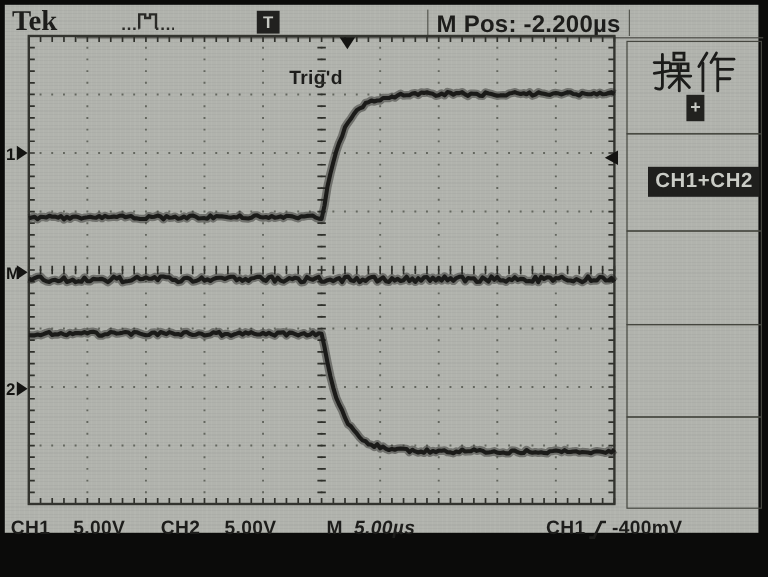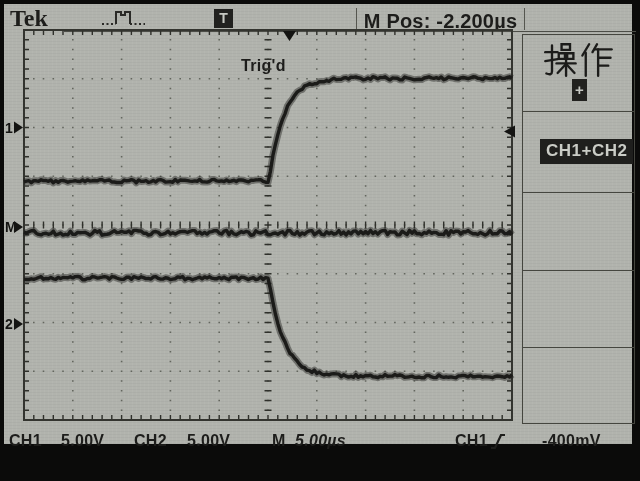--- a/index.html
+++ b/index.html
@@ -93,21 +93,21 @@
     <span class="txt b" style="left:5px;">CH1</span>
     <span class="txt b" style="left:57px;">5.00V</span>
     <span class="txt b" style="left:130px;">CH2</span>
     <span class="txt b" style="left:183px;">5.00V</span>
     <span class="txt b" style="left:268px;">M</span>
     <span class="txt b" style="left:291px;font-style:italic;">5.00µs</span>
     <span class="txt b" style="left:451px;">CH1</span>
     <svg class="overlay" style="left:485px;top:428px;" width="18" height="19" viewBox="0 0 18 19">
       <path d="M2 16 H6 L12 3 H16" stroke="#1d1d1b" stroke-width="2.2" fill="none"></path>
     </svg>
-    <span class="txt b" style="left:506px;margin-left:32px;">-400mV</span>
+    <span class="txt b" style="left:506px;">-400mV</span>
   </div>
 
   <svg id="scope-svg" class="overlay" width="640" height="481" viewBox="0 0 640 481">
       <path d="M72.0 29.2h1.6v1.6h-1.6zM72.0 39.0h1.6v1.6h-1.6zM72.0 48.7h1.6v1.6h-1.6zM72.0 58.5h1.6v1.6h-1.6zM72.0 68.2h1.6v1.6h-1.6zM72.0 78.0h1.6v1.6h-1.6zM72.0 87.7h1.6v1.6h-1.6zM72.0 97.5h1.6v1.6h-1.6zM72.0 107.2h1.6v1.6h-1.6zM72.0 117.0h1.6v1.6h-1.6zM72.0 126.7h1.6v1.6h-1.6zM72.0 136.4h1.6v1.6h-1.6zM72.0 146.2h1.6v1.6h-1.6zM72.0 155.9h1.6v1.6h-1.6zM72.0 165.7h1.6v1.6h-1.6zM72.0 175.4h1.6v1.6h-1.6zM72.0 185.2h1.6v1.6h-1.6zM72.0 194.9h1.6v1.6h-1.6zM72.0 204.7h1.6v1.6h-1.6zM72.0 214.4h1.6v1.6h-1.6zM72.0 224.2h1.6v1.6h-1.6zM72.0 233.9h1.6v1.6h-1.6zM72.0 243.7h1.6v1.6h-1.6zM72.0 253.4h1.6v1.6h-1.6zM72.0 263.2h1.6v1.6h-1.6zM72.0 272.9h1.6v1.6h-1.6zM72.0 282.7h1.6v1.6h-1.6zM72.0 292.4h1.6v1.6h-1.6zM72.0 302.2h1.6v1.6h-1.6zM72.0 311.9h1.6v1.6h-1.6zM72.0 321.7h1.6v1.6h-1.6zM72.0 331.4h1.6v1.6h-1.6zM72.0 341.2h1.6v1.6h-1.6zM72.0 350.9h1.6v1.6h-1.6zM72.0 360.7h1.6v1.6h-1.6zM72.0 370.4h1.6v1.6h-1.6zM72.0 380.2h1.6v1.6h-1.6zM72.0 389.9h1.6v1.6h-1.6zM72.0 399.7h1.6v1.6h-1.6zM72.0 409.4h1.6v1.6h-1.6zM72.0 419.2h1.6v1.6h-1.6zM120.8 29.2h1.6v1.6h-1.6zM120.8 39.0h1.6v1.6h-1.6zM120.8 48.7h1.6v1.6h-1.6zM120.8 58.5h1.6v1.6h-1.6zM120.8 68.2h1.6v1.6h-1.6zM120.8 78.0h1.6v1.6h-1.6zM120.8 87.7h1.6v1.6h-1.6zM120.8 97.5h1.6v1.6h-1.6zM120.8 107.2h1.6v1.6h-1.6zM120.8 117.0h1.6v1.6h-1.6zM120.8 126.7h1.6v1.6h-1.6zM120.8 136.4h1.6v1.6h-1.6zM120.8 146.2h1.6v1.6h-1.6zM120.8 155.9h1.6v1.6h-1.6zM120.8 165.7h1.6v1.6h-1.6zM120.8 175.4h1.6v1.6h-1.6zM120.8 185.2h1.6v1.6h-1.6zM120.8 194.9h1.6v1.6h-1.6zM120.8 204.7h1.6v1.6h-1.6zM120.8 214.4h1.6v1.6h-1.6zM120.8 224.2h1.6v1.6h-1.6zM120.8 233.9h1.6v1.6h-1.6zM120.8 243.7h1.6v1.6h-1.6zM120.8 253.4h1.6v1.6h-1.6zM120.8 263.2h1.6v1.6h-1.6zM120.8 272.9h1.6v1.6h-1.6zM120.8 282.7h1.6v1.6h-1.6zM120.8 292.4h1.6v1.6h-1.6zM120.8 302.2h1.6v1.6h-1.6zM120.8 311.9h1.6v1.6h-1.6zM120.8 321.7h1.6v1.6h-1.6zM120.8 331.4h1.6v1.6h-1.6zM120.8 341.2h1.6v1.6h-1.6zM120.8 350.9h1.6v1.6h-1.6zM120.8 360.7h1.6v1.6h-1.6zM120.8 370.4h1.6v1.6h-1.6zM120.8 380.2h1.6v1.6h-1.6zM120.8 389.9h1.6v1.6h-1.6zM120.8 399.7h1.6v1.6h-1.6zM120.8 409.4h1.6v1.6h-1.6zM120.8 419.2h1.6v1.6h-1.6zM169.6 29.2h1.6v1.6h-1.6zM169.6 39.0h1.6v1.6h-1.6zM169.6 48.7h1.6v1.6h-1.6zM169.6 58.5h1.6v1.6h-1.6zM169.6 68.2h1.6v1.6h-1.6zM169.6 78.0h1.6v1.6h-1.6zM169.6 87.7h1.6v1.6h-1.6zM169.6 97.5h1.6v1.6h-1.6zM169.6 107.2h1.6v1.6h-1.6zM169.6 117.0h1.6v1.6h-1.6zM169.6 126.7h1.6v1.6h-1.6zM169.6 136.4h1.6v1.6h-1.6zM169.6 146.2h1.6v1.6h-1.6zM169.6 155.9h1.6v1.6h-1.6zM169.6 165.7h1.6v1.6h-1.6zM169.6 175.4h1.6v1.6h-1.6zM169.6 185.2h1.6v1.6h-1.6zM169.6 194.9h1.6v1.6h-1.6zM169.6 204.7h1.6v1.6h-1.6zM169.6 214.4h1.6v1.6h-1.6zM169.6 224.2h1.6v1.6h-1.6zM169.6 233.9h1.6v1.6h-1.6zM169.6 243.7h1.6v1.6h-1.6zM169.6 253.4h1.6v1.6h-1.6zM169.6 263.2h1.6v1.6h-1.6zM169.6 272.9h1.6v1.6h-1.6zM169.6 282.7h1.6v1.6h-1.6zM169.6 292.4h1.6v1.6h-1.6zM169.6 302.2h1.6v1.6h-1.6zM169.6 311.9h1.6v1.6h-1.6zM169.6 321.7h1.6v1.6h-1.6zM169.6 331.4h1.6v1.6h-1.6zM169.6 341.2h1.6v1.6h-1.6zM169.6 350.9h1.6v1.6h-1.6zM169.6 360.7h1.6v1.6h-1.6zM169.6 370.4h1.6v1.6h-1.6zM169.6 380.2h1.6v1.6h-1.6zM169.6 389.9h1.6v1.6h-1.6zM169.6 399.7h1.6v1.6h-1.6zM169.6 409.4h1.6v1.6h-1.6zM169.6 419.2h1.6v1.6h-1.6zM218.4 29.2h1.6v1.6h-1.6zM218.4 39.0h1.6v1.6h-1.6zM218.4 48.7h1.6v1.6h-1.6zM218.4 58.5h1.6v1.6h-1.6zM218.4 68.2h1.6v1.6h-1.6zM218.4 78.0h1.6v1.6h-1.6zM218.4 87.7h1.6v1.6h-1.6zM218.4 97.5h1.6v1.6h-1.6zM218.4 107.2h1.6v1.6h-1.6zM218.4 117.0h1.6v1.6h-1.6zM218.4 126.7h1.6v1.6h-1.6zM218.4 136.4h1.6v1.6h-1.6zM218.4 146.2h1.6v1.6h-1.6zM218.4 155.9h1.6v1.6h-1.6zM218.4 165.7h1.6v1.6h-1.6zM218.4 175.4h1.6v1.6h-1.6zM218.4 185.2h1.6v1.6h-1.6zM218.4 194.9h1.6v1.6h-1.6zM218.4 204.7h1.6v1.6h-1.6zM218.4 214.4h1.6v1.6h-1.6zM218.4 224.2h1.6v1.6h-1.6zM218.4 233.9h1.6v1.6h-1.6zM218.4 243.7h1.6v1.6h-1.6zM218.4 253.4h1.6v1.6h-1.6zM218.4 263.2h1.6v1.6h-1.6zM218.4 272.9h1.6v1.6h-1.6zM218.4 282.7h1.6v1.6h-1.6zM218.4 292.4h1.6v1.6h-1.6zM218.4 302.2h1.6v1.6h-1.6zM218.4 311.9h1.6v1.6h-1.6zM218.4 321.7h1.6v1.6h-1.6zM218.4 331.4h1.6v1.6h-1.6zM218.4 341.2h1.6v1.6h-1.6zM218.4 350.9h1.6v1.6h-1.6zM218.4 360.7h1.6v1.6h-1.6zM218.4 370.4h1.6v1.6h-1.6zM218.4 380.2h1.6v1.6h-1.6zM218.4 389.9h1.6v1.6h-1.6zM218.4 399.7h1.6v1.6h-1.6zM218.4 409.4h1.6v1.6h-1.6zM218.4 419.2h1.6v1.6h-1.6zM267.2 29.2h1.6v1.6h-1.6zM267.2 39.0h1.6v1.6h-1.6zM267.2 48.7h1.6v1.6h-1.6zM267.2 58.5h1.6v1.6h-1.6zM267.2 68.2h1.6v1.6h-1.6zM267.2 78.0h1.6v1.6h-1.6zM267.2 87.7h1.6v1.6h-1.6zM267.2 97.5h1.6v1.6h-1.6zM267.2 107.2h1.6v1.6h-1.6zM267.2 117.0h1.6v1.6h-1.6zM267.2 126.7h1.6v1.6h-1.6zM267.2 136.4h1.6v1.6h-1.6zM267.2 146.2h1.6v1.6h-1.6zM267.2 155.9h1.6v1.6h-1.6zM267.2 165.7h1.6v1.6h-1.6zM267.2 175.4h1.6v1.6h-1.6zM267.2 185.2h1.6v1.6h-1.6zM267.2 194.9h1.6v1.6h-1.6zM267.2 204.7h1.6v1.6h-1.6zM267.2 214.4h1.6v1.6h-1.6zM267.2 224.2h1.6v1.6h-1.6zM267.2 233.9h1.6v1.6h-1.6zM267.2 243.7h1.6v1.6h-1.6zM267.2 253.4h1.6v1.6h-1.6zM267.2 263.2h1.6v1.6h-1.6zM267.2 272.9h1.6v1.6h-1.6zM267.2 282.7h1.6v1.6h-1.6zM267.2 292.4h1.6v1.6h-1.6zM267.2 302.2h1.6v1.6h-1.6zM267.2 311.9h1.6v1.6h-1.6zM267.2 321.7h1.6v1.6h-1.6zM267.2 331.4h1.6v1.6h-1.6zM267.2 341.2h1.6v1.6h-1.6zM267.2 350.9h1.6v1.6h-1.6zM267.2 360.7h1.6v1.6h-1.6zM267.2 370.4h1.6v1.6h-1.6zM267.2 380.2h1.6v1.6h-1.6zM267.2 389.9h1.6v1.6h-1.6zM267.2 399.7h1.6v1.6h-1.6zM267.2 409.4h1.6v1.6h-1.6zM267.2 419.2h1.6v1.6h-1.6zM316.0 29.2h1.6v1.6h-1.6zM316.0 39.0h1.6v1.6h-1.6zM316.0 48.7h1.6v1.6h-1.6zM316.0 58.5h1.6v1.6h-1.6zM316.0 68.2h1.6v1.6h-1.6zM316.0 78.0h1.6v1.6h-1.6zM316.0 87.7h1.6v1.6h-1.6zM316.0 97.5h1.6v1.6h-1.6zM316.0 107.2h1.6v1.6h-1.6zM316.0 117.0h1.6v1.6h-1.6zM316.0 126.7h1.6v1.6h-1.6zM316.0 136.4h1.6v1.6h-1.6zM316.0 146.2h1.6v1.6h-1.6zM316.0 155.9h1.6v1.6h-1.6zM316.0 165.7h1.6v1.6h-1.6zM316.0 175.4h1.6v1.6h-1.6zM316.0 185.2h1.6v1.6h-1.6zM316.0 194.9h1.6v1.6h-1.6zM316.0 204.7h1.6v1.6h-1.6zM316.0 214.4h1.6v1.6h-1.6zM316.0 224.2h1.6v1.6h-1.6zM316.0 233.9h1.6v1.6h-1.6zM316.0 243.7h1.6v1.6h-1.6zM316.0 253.4h1.6v1.6h-1.6zM316.0 263.2h1.6v1.6h-1.6zM316.0 272.9h1.6v1.6h-1.6zM316.0 282.7h1.6v1.6h-1.6zM316.0 292.4h1.6v1.6h-1.6zM316.0 302.2h1.6v1.6h-1.6zM316.0 311.9h1.6v1.6h-1.6zM316.0 321.7h1.6v1.6h-1.6zM316.0 331.4h1.6v1.6h-1.6zM316.0 341.2h1.6v1.6h-1.6zM316.0 350.9h1.6v1.6h-1.6zM316.0 360.7h1.6v1.6h-1.6zM316.0 370.4h1.6v1.6h-1.6zM316.0 380.2h1.6v1.6h-1.6zM316.0 389.9h1.6v1.6h-1.6zM316.0 399.7h1.6v1.6h-1.6zM316.0 409.4h1.6v1.6h-1.6zM316.0 419.2h1.6v1.6h-1.6zM364.8 29.2h1.6v1.6h-1.6zM364.8 39.0h1.6v1.6h-1.6zM364.8 48.7h1.6v1.6h-1.6zM364.8 58.5h1.6v1.6h-1.6zM364.8 68.2h1.6v1.6h-1.6zM364.8 78.0h1.6v1.6h-1.6zM364.8 87.7h1.6v1.6h-1.6zM364.8 97.5h1.6v1.6h-1.6zM364.8 107.2h1.6v1.6h-1.6zM364.8 117.0h1.6v1.6h-1.6zM364.8 126.7h1.6v1.6h-1.6zM364.8 136.4h1.6v1.6h-1.6zM364.8 146.2h1.6v1.6h-1.6zM364.8 155.9h1.6v1.6h-1.6zM364.8 165.7h1.6v1.6h-1.6zM364.8 175.4h1.6v1.6h-1.6zM364.8 185.2h1.6v1.6h-1.6zM364.8 194.9h1.6v1.6h-1.6zM364.8 204.7h1.6v1.6h-1.6zM364.8 214.4h1.6v1.6h-1.6zM364.8 224.2h1.6v1.6h-1.6zM364.8 233.9h1.6v1.6h-1.6zM364.8 243.7h1.6v1.6h-1.6zM364.8 253.4h1.6v1.6h-1.6zM364.8 263.2h1.6v1.6h-1.6zM364.8 272.9h1.6v1.6h-1.6zM364.8 282.7h1.6v1.6h-1.6zM364.8 292.4h1.6v1.6h-1.6zM364.8 302.2h1.6v1.6h-1.6zM364.8 311.9h1.6v1.6h-1.6zM364.8 321.7h1.6v1.6h-1.6zM364.8 331.4h1.6v1.6h-1.6zM364.8 341.2h1.6v1.6h-1.6zM364.8 350.9h1.6v1.6h-1.6zM364.8 360.7h1.6v1.6h-1.6zM364.8 370.4h1.6v1.6h-1.6zM364.8 380.2h1.6v1.6h-1.6zM364.8 389.9h1.6v1.6h-1.6zM364.8 399.7h1.6v1.6h-1.6zM364.8 409.4h1.6v1.6h-1.6zM364.8 419.2h1.6v1.6h-1.6zM413.6 29.2h1.6v1.6h-1.6zM413.6 39.0h1.6v1.6h-1.6zM413.6 48.7h1.6v1.6h-1.6zM413.6 58.5h1.6v1.6h-1.6zM413.6 68.2h1.6v1.6h-1.6zM413.6 78.0h1.6v1.6h-1.6zM413.6 87.7h1.6v1.6h-1.6zM413.6 97.5h1.6v1.6h-1.6zM413.6 107.2h1.6v1.6h-1.6zM413.6 117.0h1.6v1.6h-1.6zM413.6 126.7h1.6v1.6h-1.6zM413.6 136.4h1.6v1.6h-1.6zM413.6 146.2h1.6v1.6h-1.6zM413.6 155.9h1.6v1.6h-1.6zM413.6 165.7h1.6v1.6h-1.6zM413.6 175.4h1.6v1.6h-1.6zM413.6 185.2h1.6v1.6h-1.6zM413.6 194.9h1.6v1.6h-1.6zM413.6 204.7h1.6v1.6h-1.6zM413.6 214.4h1.6v1.6h-1.6zM413.6 224.2h1.6v1.6h-1.6zM413.6 233.9h1.6v1.6h-1.6zM413.6 243.7h1.6v1.6h-1.6zM413.6 253.4h1.6v1.6h-1.6zM413.6 263.2h1.6v1.6h-1.6zM413.6 272.9h1.6v1.6h-1.6zM413.6 282.7h1.6v1.6h-1.6zM413.6 292.4h1.6v1.6h-1.6zM413.6 302.2h1.6v1.6h-1.6zM413.6 311.9h1.6v1.6h-1.6zM413.6 321.7h1.6v1.6h-1.6zM413.6 331.4h1.6v1.6h-1.6zM413.6 341.2h1.6v1.6h-1.6zM413.6 350.9h1.6v1.6h-1.6zM413.6 360.7h1.6v1.6h-1.6zM413.6 370.4h1.6v1.6h-1.6zM413.6 380.2h1.6v1.6h-1.6zM413.6 389.9h1.6v1.6h-1.6zM413.6 399.7h1.6v1.6h-1.6zM413.6 409.4h1.6v1.6h-1.6zM413.6 419.2h1.6v1.6h-1.6zM462.4 29.2h1.6v1.6h-1.6zM462.4 39.0h1.6v1.6h-1.6zM462.4 48.7h1.6v1.6h-1.6zM462.4 58.5h1.6v1.6h-1.6zM462.4 68.2h1.6v1.6h-1.6zM462.4 78.0h1.6v1.6h-1.6zM462.4 87.7h1.6v1.6h-1.6zM462.4 97.5h1.6v1.6h-1.6zM462.4 107.2h1.6v1.6h-1.6zM462.4 117.0h1.6v1.6h-1.6zM462.4 126.7h1.6v1.6h-1.6zM462.4 136.4h1.6v1.6h-1.6zM462.4 146.2h1.6v1.6h-1.6zM462.4 155.9h1.6v1.6h-1.6zM462.4 165.7h1.6v1.6h-1.6zM462.4 175.4h1.6v1.6h-1.6zM462.4 185.2h1.6v1.6h-1.6zM462.4 194.9h1.6v1.6h-1.6zM462.4 204.7h1.6v1.6h-1.6zM462.4 214.4h1.6v1.6h-1.6zM462.4 224.2h1.6v1.6h-1.6zM462.4 233.9h1.6v1.6h-1.6zM462.4 243.7h1.6v1.6h-1.6zM462.4 253.4h1.6v1.6h-1.6zM462.4 263.2h1.6v1.6h-1.6zM462.4 272.9h1.6v1.6h-1.6zM462.4 282.7h1.6v1.6h-1.6zM462.4 292.4h1.6v1.6h-1.6zM462.4 302.2h1.6v1.6h-1.6zM462.4 311.9h1.6v1.6h-1.6zM462.4 321.7h1.6v1.6h-1.6zM462.4 331.4h1.6v1.6h-1.6zM462.4 341.2h1.6v1.6h-1.6zM462.4 350.9h1.6v1.6h-1.6zM462.4 360.7h1.6v1.6h-1.6zM462.4 370.4h1.6v1.6h-1.6zM462.4 380.2h1.6v1.6h-1.6zM462.4 389.9h1.6v1.6h-1.6zM462.4 399.7h1.6v1.6h-1.6zM462.4 409.4h1.6v1.6h-1.6zM462.4 419.2h1.6v1.6h-1.6zM23.2 78.0h1.6v1.6h-1.6zM33.0 78.0h1.6v1.6h-1.6zM42.7 78.0h1.6v1.6h-1.6zM52.5 78.0h1.6v1.6h-1.6zM62.2 78.0h1.6v1.6h-1.6zM72.0 78.0h1.6v1.6h-1.6zM81.8 78.0h1.6v1.6h-1.6zM91.5 78.0h1.6v1.6h-1.6zM101.3 78.0h1.6v1.6h-1.6zM111.0 78.0h1.6v1.6h-1.6zM120.8 78.0h1.6v1.6h-1.6zM130.6 78.0h1.6v1.6h-1.6zM140.3 78.0h1.6v1.6h-1.6zM150.1 78.0h1.6v1.6h-1.6zM159.8 78.0h1.6v1.6h-1.6zM169.6 78.0h1.6v1.6h-1.6zM179.4 78.0h1.6v1.6h-1.6zM189.1 78.0h1.6v1.6h-1.6zM198.9 78.0h1.6v1.6h-1.6zM208.6 78.0h1.6v1.6h-1.6zM218.4 78.0h1.6v1.6h-1.6zM228.2 78.0h1.6v1.6h-1.6zM237.9 78.0h1.6v1.6h-1.6zM247.7 78.0h1.6v1.6h-1.6zM257.4 78.0h1.6v1.6h-1.6zM267.2 78.0h1.6v1.6h-1.6zM277.0 78.0h1.6v1.6h-1.6zM286.7 78.0h1.6v1.6h-1.6zM296.5 78.0h1.6v1.6h-1.6zM306.2 78.0h1.6v1.6h-1.6zM316.0 78.0h1.6v1.6h-1.6zM325.8 78.0h1.6v1.6h-1.6zM335.5 78.0h1.6v1.6h-1.6zM345.3 78.0h1.6v1.6h-1.6zM355.0 78.0h1.6v1.6h-1.6zM364.8 78.0h1.6v1.6h-1.6zM374.6 78.0h1.6v1.6h-1.6zM384.3 78.0h1.6v1.6h-1.6zM394.1 78.0h1.6v1.6h-1.6zM403.8 78.0h1.6v1.6h-1.6zM413.6 78.0h1.6v1.6h-1.6zM423.4 78.0h1.6v1.6h-1.6zM433.1 78.0h1.6v1.6h-1.6zM442.9 78.0h1.6v1.6h-1.6zM452.6 78.0h1.6v1.6h-1.6zM462.4 78.0h1.6v1.6h-1.6zM472.2 78.0h1.6v1.6h-1.6zM481.9 78.0h1.6v1.6h-1.6zM491.7 78.0h1.6v1.6h-1.6zM501.4 78.0h1.6v1.6h-1.6zM511.2 78.0h1.6v1.6h-1.6zM23.2 126.7h1.6v1.6h-1.6zM33.0 126.7h1.6v1.6h-1.6zM42.7 126.7h1.6v1.6h-1.6zM52.5 126.7h1.6v1.6h-1.6zM62.2 126.7h1.6v1.6h-1.6zM72.0 126.7h1.6v1.6h-1.6zM81.8 126.7h1.6v1.6h-1.6zM91.5 126.7h1.6v1.6h-1.6zM101.3 126.7h1.6v1.6h-1.6zM111.0 126.7h1.6v1.6h-1.6zM120.8 126.7h1.6v1.6h-1.6zM130.6 126.7h1.6v1.6h-1.6zM140.3 126.7h1.6v1.6h-1.6zM150.1 126.7h1.6v1.6h-1.6zM159.8 126.7h1.6v1.6h-1.6zM169.6 126.7h1.6v1.6h-1.6zM179.4 126.7h1.6v1.6h-1.6zM189.1 126.7h1.6v1.6h-1.6zM198.9 126.7h1.6v1.6h-1.6zM208.6 126.7h1.6v1.6h-1.6zM218.4 126.7h1.6v1.6h-1.6zM228.2 126.7h1.6v1.6h-1.6zM237.9 126.7h1.6v1.6h-1.6zM247.7 126.7h1.6v1.6h-1.6zM257.4 126.7h1.6v1.6h-1.6zM267.2 126.7h1.6v1.6h-1.6zM277.0 126.7h1.6v1.6h-1.6zM286.7 126.7h1.6v1.6h-1.6zM296.5 126.7h1.6v1.6h-1.6zM306.2 126.7h1.6v1.6h-1.6zM316.0 126.7h1.6v1.6h-1.6zM325.8 126.7h1.6v1.6h-1.6zM335.5 126.7h1.6v1.6h-1.6zM345.3 126.7h1.6v1.6h-1.6zM355.0 126.7h1.6v1.6h-1.6zM364.8 126.7h1.6v1.6h-1.6zM374.6 126.7h1.6v1.6h-1.6zM384.3 126.7h1.6v1.6h-1.6zM394.1 126.7h1.6v1.6h-1.6zM403.8 126.7h1.6v1.6h-1.6zM413.6 126.7h1.6v1.6h-1.6zM423.4 126.7h1.6v1.6h-1.6zM433.1 126.7h1.6v1.6h-1.6zM442.9 126.7h1.6v1.6h-1.6zM452.6 126.7h1.6v1.6h-1.6zM462.4 126.7h1.6v1.6h-1.6zM472.2 126.7h1.6v1.6h-1.6zM481.9 126.7h1.6v1.6h-1.6zM491.7 126.7h1.6v1.6h-1.6zM501.4 126.7h1.6v1.6h-1.6zM511.2 126.7h1.6v1.6h-1.6zM23.2 175.4h1.6v1.6h-1.6zM33.0 175.4h1.6v1.6h-1.6zM42.7 175.4h1.6v1.6h-1.6zM52.5 175.4h1.6v1.6h-1.6zM62.2 175.4h1.6v1.6h-1.6zM72.0 175.4h1.6v1.6h-1.6zM81.8 175.4h1.6v1.6h-1.6zM91.5 175.4h1.6v1.6h-1.6zM101.3 175.4h1.6v1.6h-1.6zM111.0 175.4h1.6v1.6h-1.6zM120.8 175.4h1.6v1.6h-1.6zM130.6 175.4h1.6v1.6h-1.6zM140.3 175.4h1.6v1.6h-1.6zM150.1 175.4h1.6v1.6h-1.6zM159.8 175.4h1.6v1.6h-1.6zM169.6 175.4h1.6v1.6h-1.6zM179.4 175.4h1.6v1.6h-1.6zM189.1 175.4h1.6v1.6h-1.6zM198.9 175.4h1.6v1.6h-1.6zM208.6 175.4h1.6v1.6h-1.6zM218.4 175.4h1.6v1.6h-1.6zM228.2 175.4h1.6v1.6h-1.6zM237.9 175.4h1.6v1.6h-1.6zM247.7 175.4h1.6v1.6h-1.6zM257.4 175.4h1.6v1.6h-1.6zM267.2 175.4h1.6v1.6h-1.6zM277.0 175.4h1.6v1.6h-1.6zM286.7 175.4h1.6v1.6h-1.6zM296.5 175.4h1.6v1.6h-1.6zM306.2 175.4h1.6v1.6h-1.6zM316.0 175.4h1.6v1.6h-1.6zM325.8 175.4h1.6v1.6h-1.6zM335.5 175.4h1.6v1.6h-1.6zM345.3 175.4h1.6v1.6h-1.6zM355.0 175.4h1.6v1.6h-1.6zM364.8 175.4h1.6v1.6h-1.6zM374.6 175.4h1.6v1.6h-1.6zM384.3 175.4h1.6v1.6h-1.6zM394.1 175.4h1.6v1.6h-1.6zM403.8 175.4h1.6v1.6h-1.6zM413.6 175.4h1.6v1.6h-1.6zM423.4 175.4h1.6v1.6h-1.6zM433.1 175.4h1.6v1.6h-1.6zM442.9 175.4h1.6v1.6h-1.6zM452.6 175.4h1.6v1.6h-1.6zM462.4 175.4h1.6v1.6h-1.6zM472.2 175.4h1.6v1.6h-1.6zM481.9 175.4h1.6v1.6h-1.6zM491.7 175.4h1.6v1.6h-1.6zM501.4 175.4h1.6v1.6h-1.6zM511.2 175.4h1.6v1.6h-1.6zM23.2 224.2h1.6v1.6h-1.6zM33.0 224.2h1.6v1.6h-1.6zM42.7 224.2h1.6v1.6h-1.6zM52.5 224.2h1.6v1.6h-1.6zM62.2 224.2h1.6v1.6h-1.6zM72.0 224.2h1.6v1.6h-1.6zM81.8 224.2h1.6v1.6h-1.6zM91.5 224.2h1.6v1.6h-1.6zM101.3 224.2h1.6v1.6h-1.6zM111.0 224.2h1.6v1.6h-1.6zM120.8 224.2h1.6v1.6h-1.6zM130.6 224.2h1.6v1.6h-1.6zM140.3 224.2h1.6v1.6h-1.6zM150.1 224.2h1.6v1.6h-1.6zM159.8 224.2h1.6v1.6h-1.6zM169.6 224.2h1.6v1.6h-1.6zM179.4 224.2h1.6v1.6h-1.6zM189.1 224.2h1.6v1.6h-1.6zM198.9 224.2h1.6v1.6h-1.6zM208.6 224.2h1.6v1.6h-1.6zM218.4 224.2h1.6v1.6h-1.6zM228.2 224.2h1.6v1.6h-1.6zM237.9 224.2h1.6v1.6h-1.6zM247.7 224.2h1.6v1.6h-1.6zM257.4 224.2h1.6v1.6h-1.6zM267.2 224.2h1.6v1.6h-1.6zM277.0 224.2h1.6v1.6h-1.6zM286.7 224.2h1.6v1.6h-1.6zM296.5 224.2h1.6v1.6h-1.6zM306.2 224.2h1.6v1.6h-1.6zM316.0 224.2h1.6v1.6h-1.6zM325.8 224.2h1.6v1.6h-1.6zM335.5 224.2h1.6v1.6h-1.6zM345.3 224.2h1.6v1.6h-1.6zM355.0 224.2h1.6v1.6h-1.6zM364.8 224.2h1.6v1.6h-1.6zM374.6 224.2h1.6v1.6h-1.6zM384.3 224.2h1.6v1.6h-1.6zM394.1 224.2h1.6v1.6h-1.6zM403.8 224.2h1.6v1.6h-1.6zM413.6 224.2h1.6v1.6h-1.6zM423.4 224.2h1.6v1.6h-1.6zM433.1 224.2h1.6v1.6h-1.6zM442.9 224.2h1.6v1.6h-1.6zM452.6 224.2h1.6v1.6h-1.6zM462.4 224.2h1.6v1.6h-1.6zM472.2 224.2h1.6v1.6h-1.6zM481.9 224.2h1.6v1.6h-1.6zM491.7 224.2h1.6v1.6h-1.6zM501.4 224.2h1.6v1.6h-1.6zM511.2 224.2h1.6v1.6h-1.6zM23.2 272.9h1.6v1.6h-1.6zM33.0 272.9h1.6v1.6h-1.6zM42.7 272.9h1.6v1.6h-1.6zM52.5 272.9h1.6v1.6h-1.6zM62.2 272.9h1.6v1.6h-1.6zM72.0 272.9h1.6v1.6h-1.6zM81.8 272.9h1.6v1.6h-1.6zM91.5 272.9h1.6v1.6h-1.6zM101.3 272.9h1.6v1.6h-1.6zM111.0 272.9h1.6v1.6h-1.6zM120.8 272.9h1.6v1.6h-1.6zM130.6 272.9h1.6v1.6h-1.6zM140.3 272.9h1.6v1.6h-1.6zM150.1 272.9h1.6v1.6h-1.6zM159.8 272.9h1.6v1.6h-1.6zM169.6 272.9h1.6v1.6h-1.6zM179.4 272.9h1.6v1.6h-1.6zM189.1 272.9h1.6v1.6h-1.6zM198.9 272.9h1.6v1.6h-1.6zM208.6 272.9h1.6v1.6h-1.6zM218.4 272.9h1.6v1.6h-1.6zM228.2 272.9h1.6v1.6h-1.6zM237.9 272.9h1.6v1.6h-1.6zM247.7 272.9h1.6v1.6h-1.6zM257.4 272.9h1.6v1.6h-1.6zM267.2 272.9h1.6v1.6h-1.6zM277.0 272.9h1.6v1.6h-1.6zM286.7 272.9h1.6v1.6h-1.6zM296.5 272.9h1.6v1.6h-1.6zM306.2 272.9h1.6v1.6h-1.6zM316.0 272.9h1.6v1.6h-1.6zM325.8 272.9h1.6v1.6h-1.6zM335.5 272.9h1.6v1.6h-1.6zM345.3 272.9h1.6v1.6h-1.6zM355.0 272.9h1.6v1.6h-1.6zM364.8 272.9h1.6v1.6h-1.6zM374.6 272.9h1.6v1.6h-1.6zM384.3 272.9h1.6v1.6h-1.6zM394.1 272.9h1.6v1.6h-1.6zM403.8 272.9h1.6v1.6h-1.6zM413.6 272.9h1.6v1.6h-1.6zM423.4 272.9h1.6v1.6h-1.6zM433.1 272.9h1.6v1.6h-1.6zM442.9 272.9h1.6v1.6h-1.6zM452.6 272.9h1.6v1.6h-1.6zM462.4 272.9h1.6v1.6h-1.6zM472.2 272.9h1.6v1.6h-1.6zM481.9 272.9h1.6v1.6h-1.6zM491.7 272.9h1.6v1.6h-1.6zM501.4 272.9h1.6v1.6h-1.6zM511.2 272.9h1.6v1.6h-1.6zM23.2 321.7h1.6v1.6h-1.6zM33.0 321.7h1.6v1.6h-1.6zM42.7 321.7h1.6v1.6h-1.6zM52.5 321.7h1.6v1.6h-1.6zM62.2 321.7h1.6v1.6h-1.6zM72.0 321.7h1.6v1.6h-1.6zM81.8 321.7h1.6v1.6h-1.6zM91.5 321.7h1.6v1.6h-1.6zM101.3 321.7h1.6v1.6h-1.6zM111.0 321.7h1.6v1.6h-1.6zM120.8 321.7h1.6v1.6h-1.6zM130.6 321.7h1.6v1.6h-1.6zM140.3 321.7h1.6v1.6h-1.6zM150.1 321.7h1.6v1.6h-1.6zM159.8 321.7h1.6v1.6h-1.6zM169.6 321.7h1.6v1.6h-1.6zM179.4 321.7h1.6v1.6h-1.6zM189.1 321.7h1.6v1.6h-1.6zM198.9 321.7h1.6v1.6h-1.6zM208.6 321.7h1.6v1.6h-1.6zM218.4 321.7h1.6v1.6h-1.6zM228.2 321.7h1.6v1.6h-1.6zM237.9 321.7h1.6v1.6h-1.6zM247.7 321.7h1.6v1.6h-1.6zM257.4 321.7h1.6v1.6h-1.6zM267.2 321.7h1.6v1.6h-1.6zM277.0 321.7h1.6v1.6h-1.6zM286.7 321.7h1.6v1.6h-1.6zM296.5 321.7h1.6v1.6h-1.6zM306.2 321.7h1.6v1.6h-1.6zM316.0 321.7h1.6v1.6h-1.6zM325.8 321.7h1.6v1.6h-1.6zM335.5 321.7h1.6v1.6h-1.6zM345.3 321.7h1.6v1.6h-1.6zM355.0 321.7h1.6v1.6h-1.6zM364.8 321.7h1.6v1.6h-1.6zM374.6 321.7h1.6v1.6h-1.6zM384.3 321.7h1.6v1.6h-1.6zM394.1 321.7h1.6v1.6h-1.6zM403.8 321.7h1.6v1.6h-1.6zM413.6 321.7h1.6v1.6h-1.6zM423.4 321.7h1.6v1.6h-1.6zM433.1 321.7h1.6v1.6h-1.6zM442.9 321.7h1.6v1.6h-1.6zM452.6 321.7h1.6v1.6h-1.6zM462.4 321.7h1.6v1.6h-1.6zM472.2 321.7h1.6v1.6h-1.6zM481.9 321.7h1.6v1.6h-1.6zM491.7 321.7h1.6v1.6h-1.6zM501.4 321.7h1.6v1.6h-1.6zM511.2 321.7h1.6v1.6h-1.6zM23.2 370.4h1.6v1.6h-1.6zM33.0 370.4h1.6v1.6h-1.6zM42.7 370.4h1.6v1.6h-1.6zM52.5 370.4h1.6v1.6h-1.6zM62.2 370.4h1.6v1.6h-1.6zM72.0 370.4h1.6v1.6h-1.6zM81.8 370.4h1.6v1.6h-1.6zM91.5 370.4h1.6v1.6h-1.6zM101.3 370.4h1.6v1.6h-1.6zM111.0 370.4h1.6v1.6h-1.6zM120.8 370.4h1.6v1.6h-1.6zM130.6 370.4h1.6v1.6h-1.6zM140.3 370.4h1.6v1.6h-1.6zM150.1 370.4h1.6v1.6h-1.6zM159.8 370.4h1.6v1.6h-1.6zM169.6 370.4h1.6v1.6h-1.6zM179.4 370.4h1.6v1.6h-1.6zM189.1 370.4h1.6v1.6h-1.6zM198.9 370.4h1.6v1.6h-1.6zM208.6 370.4h1.6v1.6h-1.6zM218.4 370.4h1.6v1.6h-1.6zM228.2 370.4h1.6v1.6h-1.6zM237.9 370.4h1.6v1.6h-1.6zM247.7 370.4h1.6v1.6h-1.6zM257.4 370.4h1.6v1.6h-1.6zM267.2 370.4h1.6v1.6h-1.6zM277.0 370.4h1.6v1.6h-1.6zM286.7 370.4h1.6v1.6h-1.6zM296.5 370.4h1.6v1.6h-1.6zM306.2 370.4h1.6v1.6h-1.6zM316.0 370.4h1.6v1.6h-1.6zM325.8 370.4h1.6v1.6h-1.6zM335.5 370.4h1.6v1.6h-1.6zM345.3 370.4h1.6v1.6h-1.6zM355.0 370.4h1.6v1.6h-1.6zM364.8 370.4h1.6v1.6h-1.6zM374.6 370.4h1.6v1.6h-1.6zM384.3 370.4h1.6v1.6h-1.6zM394.1 370.4h1.6v1.6h-1.6zM403.8 370.4h1.6v1.6h-1.6zM413.6 370.4h1.6v1.6h-1.6zM423.4 370.4h1.6v1.6h-1.6zM433.1 370.4h1.6v1.6h-1.6zM442.9 370.4h1.6v1.6h-1.6zM452.6 370.4h1.6v1.6h-1.6zM462.4 370.4h1.6v1.6h-1.6zM472.2 370.4h1.6v1.6h-1.6zM481.9 370.4h1.6v1.6h-1.6zM491.7 370.4h1.6v1.6h-1.6zM501.4 370.4h1.6v1.6h-1.6zM511.2 370.4h1.6v1.6h-1.6z" fill="#63665e"></path>
       <path d="M23.3 30h1.4v5h-1.4z M23.3 415h1.4v5h-1.4z M23.3 221.5h1.4v7h-1.4zM33.1 30h1.4v5h-1.4z M33.1 415h1.4v5h-1.4z M33.1 221.5h1.4v7h-1.4zM42.8 30h1.4v5h-1.4z M42.8 415h1.4v5h-1.4z M42.8 221.5h1.4v7h-1.4zM52.6 30h1.4v5h-1.4z M52.6 415h1.4v5h-1.4z M52.6 221.5h1.4v7h-1.4zM62.3 30h1.4v5h-1.4z M62.3 415h1.4v5h-1.4z M62.3 221.5h1.4v7h-1.4zM72.1 30h1.4v5h-1.4z M72.1 415h1.4v5h-1.4z M72.1 221.5h1.4v7h-1.4zM81.9 30h1.4v5h-1.4z M81.9 415h1.4v5h-1.4z M81.9 221.5h1.4v7h-1.4zM91.6 30h1.4v5h-1.4z M91.6 415h1.4v5h-1.4z M91.6 221.5h1.4v7h-1.4zM101.4 30h1.4v5h-1.4z M101.4 415h1.4v5h-1.4z M101.4 221.5h1.4v7h-1.4zM111.1 30h1.4v5h-1.4z M111.1 415h1.4v5h-1.4z M111.1 221.5h1.4v7h-1.4zM120.9 30h1.4v5h-1.4z M120.9 415h1.4v5h-1.4z M120.9 221.5h1.4v7h-1.4zM130.7 30h1.4v5h-1.4z M130.7 415h1.4v5h-1.4z M130.7 221.5h1.4v7h-1.4zM140.4 30h1.4v5h-1.4z M140.4 415h1.4v5h-1.4z M140.4 221.5h1.4v7h-1.4zM150.2 30h1.4v5h-1.4z M150.2 415h1.4v5h-1.4z M150.2 221.5h1.4v7h-1.4zM159.9 30h1.4v5h-1.4z M159.9 415h1.4v5h-1.4z M159.9 221.5h1.4v7h-1.4zM169.7 30h1.4v5h-1.4z M169.7 415h1.4v5h-1.4z M169.7 221.5h1.4v7h-1.4zM179.5 30h1.4v5h-1.4z M179.5 415h1.4v5h-1.4z M179.5 221.5h1.4v7h-1.4zM189.2 30h1.4v5h-1.4z M189.2 415h1.4v5h-1.4z M189.2 221.5h1.4v7h-1.4zM199.0 30h1.4v5h-1.4z M199.0 415h1.4v5h-1.4z M199.0 221.5h1.4v7h-1.4zM208.7 30h1.4v5h-1.4z M208.7 415h1.4v5h-1.4z M208.7 221.5h1.4v7h-1.4zM218.5 30h1.4v5h-1.4z M218.5 415h1.4v5h-1.4z M218.5 221.5h1.4v7h-1.4zM228.3 30h1.4v5h-1.4z M228.3 415h1.4v5h-1.4z M228.3 221.5h1.4v7h-1.4zM238.0 30h1.4v5h-1.4z M238.0 415h1.4v5h-1.4z M238.0 221.5h1.4v7h-1.4zM247.8 30h1.4v5h-1.4z M247.8 415h1.4v5h-1.4z M247.8 221.5h1.4v7h-1.4zM257.5 30h1.4v5h-1.4z M257.5 415h1.4v5h-1.4z M257.5 221.5h1.4v7h-1.4zM267.3 30h1.4v5h-1.4z M267.3 415h1.4v5h-1.4z M267.3 221.5h1.4v7h-1.4zM277.1 30h1.4v5h-1.4z M277.1 415h1.4v5h-1.4z M277.1 221.5h1.4v7h-1.4zM286.8 30h1.4v5h-1.4z M286.8 415h1.4v5h-1.4z M286.8 221.5h1.4v7h-1.4zM296.6 30h1.4v5h-1.4z M296.6 415h1.4v5h-1.4z M296.6 221.5h1.4v7h-1.4zM306.3 30h1.4v5h-1.4z M306.3 415h1.4v5h-1.4z M306.3 221.5h1.4v7h-1.4zM316.1 30h1.4v5h-1.4z M316.1 415h1.4v5h-1.4z M316.1 221.5h1.4v7h-1.4zM325.9 30h1.4v5h-1.4z M325.9 415h1.4v5h-1.4z M325.9 221.5h1.4v7h-1.4zM335.6 30h1.4v5h-1.4z M335.6 415h1.4v5h-1.4z M335.6 221.5h1.4v7h-1.4zM345.4 30h1.4v5h-1.4z M345.4 415h1.4v5h-1.4z M345.4 221.5h1.4v7h-1.4zM355.1 30h1.4v5h-1.4z M355.1 415h1.4v5h-1.4z M355.1 221.5h1.4v7h-1.4zM364.9 30h1.4v5h-1.4z M364.9 415h1.4v5h-1.4z M364.9 221.5h1.4v7h-1.4zM374.7 30h1.4v5h-1.4z M374.7 415h1.4v5h-1.4z M374.7 221.5h1.4v7h-1.4zM384.4 30h1.4v5h-1.4z M384.4 415h1.4v5h-1.4z M384.4 221.5h1.4v7h-1.4zM394.2 30h1.4v5h-1.4z M394.2 415h1.4v5h-1.4z M394.2 221.5h1.4v7h-1.4zM403.9 30h1.4v5h-1.4z M403.9 415h1.4v5h-1.4z M403.9 221.5h1.4v7h-1.4zM413.7 30h1.4v5h-1.4z M413.7 415h1.4v5h-1.4z M413.7 221.5h1.4v7h-1.4zM423.5 30h1.4v5h-1.4z M423.5 415h1.4v5h-1.4z M423.5 221.5h1.4v7h-1.4zM433.2 30h1.4v5h-1.4z M433.2 415h1.4v5h-1.4z M433.2 221.5h1.4v7h-1.4zM443.0 30h1.4v5h-1.4z M443.0 415h1.4v5h-1.4z M443.0 221.5h1.4v7h-1.4zM452.7 30h1.4v5h-1.4z M452.7 415h1.4v5h-1.4z M452.7 221.5h1.4v7h-1.4zM462.5 30h1.4v5h-1.4z M462.5 415h1.4v5h-1.4z M462.5 221.5h1.4v7h-1.4zM472.3 30h1.4v5h-1.4z M472.3 415h1.4v5h-1.4z M472.3 221.5h1.4v7h-1.4zM482.0 30h1.4v5h-1.4z M482.0 415h1.4v5h-1.4z M482.0 221.5h1.4v7h-1.4zM491.8 30h1.4v5h-1.4z M491.8 415h1.4v5h-1.4z M491.8 221.5h1.4v7h-1.4zM501.5 30h1.4v5h-1.4z M501.5 415h1.4v5h-1.4z M501.5 221.5h1.4v7h-1.4zM511.3 30h1.4v5h-1.4z M511.3 415h1.4v5h-1.4z M511.3 221.5h1.4v7h-1.4zM24 29.3h5v1.4h-5z M507 29.3h5v1.4h-5z M264.5 29.3h7v1.4h-7zM24 39.0h5v1.4h-5z M507 39.0h5v1.4h-5z M264.5 39.0h7v1.4h-7zM24 48.8h5v1.4h-5z M507 48.8h5v1.4h-5z M264.5 48.8h7v1.4h-7zM24 58.5h5v1.4h-5z M507 58.5h5v1.4h-5z M264.5 58.5h7v1.4h-7zM24 68.3h5v1.4h-5z M507 68.3h5v1.4h-5z M264.5 68.3h7v1.4h-7zM24 78.0h5v1.4h-5z M507 78.0h5v1.4h-5z M264.5 78.0h7v1.4h-7zM24 87.8h5v1.4h-5z M507 87.8h5v1.4h-5z M264.5 87.8h7v1.4h-7zM24 97.5h5v1.4h-5z M507 97.5h5v1.4h-5z M264.5 97.5h7v1.4h-7zM24 107.3h5v1.4h-5z M507 107.3h5v1.4h-5z M264.5 107.3h7v1.4h-7zM24 117.0h5v1.4h-5z M507 117.0h5v1.4h-5z M264.5 117.0h7v1.4h-7zM24 126.8h5v1.4h-5z M507 126.8h5v1.4h-5z M264.5 126.8h7v1.4h-7zM24 136.6h5v1.4h-5z M507 136.6h5v1.4h-5z M264.5 136.6h7v1.4h-7zM24 146.3h5v1.4h-5z M507 146.3h5v1.4h-5z M264.5 146.3h7v1.4h-7zM24 156.1h5v1.4h-5z M507 156.1h5v1.4h-5z M264.5 156.1h7v1.4h-7zM24 165.8h5v1.4h-5z M507 165.8h5v1.4h-5z M264.5 165.8h7v1.4h-7zM24 175.6h5v1.4h-5z M507 175.6h5v1.4h-5z M264.5 175.6h7v1.4h-7zM24 185.3h5v1.4h-5z M507 185.3h5v1.4h-5z M264.5 185.3h7v1.4h-7zM24 195.1h5v1.4h-5z M507 195.1h5v1.4h-5z M264.5 195.1h7v1.4h-7zM24 204.8h5v1.4h-5z M507 204.8h5v1.4h-5z M264.5 204.8h7v1.4h-7zM24 214.6h5v1.4h-5z M507 214.6h5v1.4h-5z M264.5 214.6h7v1.4h-7zM24 224.3h5v1.4h-5z M507 224.3h5v1.4h-5z M264.5 224.3h7v1.4h-7zM24 234.1h5v1.4h-5z M507 234.1h5v1.4h-5z M264.5 234.1h7v1.4h-7zM24 243.8h5v1.4h-5z M507 243.8h5v1.4h-5z M264.5 243.8h7v1.4h-7zM24 253.6h5v1.4h-5z M507 253.6h5v1.4h-5z M264.5 253.6h7v1.4h-7zM24 263.3h5v1.4h-5z M507 263.3h5v1.4h-5z M264.5 263.3h7v1.4h-7zM24 273.1h5v1.4h-5z M507 273.1h5v1.4h-5z M264.5 273.1h7v1.4h-7zM24 282.8h5v1.4h-5z M507 282.8h5v1.4h-5z M264.5 282.8h7v1.4h-7zM24 292.6h5v1.4h-5z M507 292.6h5v1.4h-5z M264.5 292.6h7v1.4h-7zM24 302.3h5v1.4h-5z M507 302.3h5v1.4h-5z M264.5 302.3h7v1.4h-7zM24 312.1h5v1.4h-5z M507 312.1h5v1.4h-5z M264.5 312.1h7v1.4h-7zM24 321.8h5v1.4h-5z M507 321.8h5v1.4h-5z M264.5 321.8h7v1.4h-7zM24 331.6h5v1.4h-5z M507 331.6h5v1.4h-5z M264.5 331.6h7v1.4h-7zM24 341.3h5v1.4h-5z M507 341.3h5v1.4h-5z M264.5 341.3h7v1.4h-7zM24 351.1h5v1.4h-5z M507 351.1h5v1.4h-5z M264.5 351.1h7v1.4h-7zM24 360.8h5v1.4h-5z M507 360.8h5v1.4h-5z M264.5 360.8h7v1.4h-7zM24 370.6h5v1.4h-5z M507 370.6h5v1.4h-5z M264.5 370.6h7v1.4h-7zM24 380.3h5v1.4h-5z M507 380.3h5v1.4h-5z M264.5 380.3h7v1.4h-7zM24 390.1h5v1.4h-5z M507 390.1h5v1.4h-5z M264.5 390.1h7v1.4h-7zM24 399.8h5v1.4h-5z M507 399.8h5v1.4h-5z M264.5 399.8h7v1.4h-7zM24 409.6h5v1.4h-5z M507 409.6h5v1.4h-5z M264.5 409.6h7v1.4h-7zM24 419.3h5v1.4h-5z M507 419.3h5v1.4h-5z M264.5 419.3h7v1.4h-7z" fill="#2f302b"></path>
       <rect x="24" y="30" width="488" height="390" fill="none" stroke="#33342f" stroke-width="2"></rect>
       <polyline points="24.0,181.9 26.4,181.2 28.9,180.7 31.3,182.7 33.8,180.7 36.2,180.8 38.6,181.3 41.1,179.8 43.5,180.6 46.0,180.5 48.4,181.4 50.8,180.0 53.3,182.8 55.7,180.7 58.2,182.3 60.6,180.6 63.0,180.5 65.5,181.1 67.9,182.2 70.4,181.4 72.8,181.1 75.2,180.7 77.7,181.3 80.1,181.5 82.6,180.0 85.0,181.7 87.4,179.9 89.9,181.0 92.3,180.8 94.8,180.5 97.2,180.9 99.6,179.8 102.1,179.6 104.5,181.1 107.0,180.4 109.4,180.0 111.8,182.0 114.3,182.0 116.7,182.5 119.2,182.5 121.6,182.5 124.0,180.1 126.5,180.8 128.9,180.6 131.4,179.6 133.8,180.4 136.2,182.8 138.7,180.0 141.1,181.4 143.6,181.3 146.0,180.5 148.4,182.3 150.9,181.8 153.3,180.5 155.8,182.0 158.2,179.9 160.6,179.6 163.1,180.5 165.5,182.1 168.0,181.9 170.4,181.8 172.8,182.2 175.3,179.5 177.7,181.9 180.2,180.0 182.6,180.3 185.0,180.3 187.5,180.6 189.9,181.1 192.4,181.4 194.8,180.9 197.2,181.3 199.7,179.4 202.1,181.7 204.6,181.9 207.0,182.1 209.4,181.5 211.9,179.6 214.3,179.5 216.8,180.9 219.2,181.3 221.6,180.9 224.1,181.6 226.5,180.0 229.0,181.5 231.4,181.0 233.8,180.3 236.3,181.6 238.7,179.9 241.2,180.0 243.6,180.3 246.0,181.2 248.5,181.9 250.9,180.3 253.4,180.4 255.8,179.9 258.2,179.8 260.7,179.6 263.1,181.4 265.6,182.2 268.0,182.4 270.4,171.3 272.9,155.4 275.3,144.8 277.8,134.9 280.2,126.1 282.6,119.1 285.1,113.6 287.5,105.9 290.0,102.2 292.4,99.0 294.8,95.2 297.3,91.9 299.7,90.3 302.2,89.4 304.6,85.9 307.0,85.2 309.5,83.7 311.9,84.6 314.4,83.8 316.8,83.7 319.2,81.7 321.7,81.6 324.1,81.7 326.6,80.6 329.0,81.3 331.4,79.5 333.9,78.2 336.3,79.6 338.8,79.4 341.2,79.4 343.6,78.0 346.1,77.6 348.5,79.1 351.0,77.1 353.4,77.4 355.8,76.9 358.3,77.8 360.7,78.2 363.2,79.9 365.6,79.3 368.0,77.9 370.5,79.4 372.9,76.7 375.4,77.3 377.8,78.9 380.2,77.5 382.7,77.6 385.1,76.8 387.6,78.7 390.0,79.9 392.4,78.0 394.9,78.1 397.3,78.2 399.8,79.7 402.2,79.9 404.6,77.0 407.1,77.9 409.5,78.4 412.0,79.1 414.4,79.8 416.8,79.5 419.3,79.3 421.7,79.6 424.2,78.0 426.6,77.5 429.0,76.8 431.5,77.8 433.9,78.3 436.4,77.7 438.8,78.6 441.2,77.0 443.7,79.7 446.1,78.8 448.6,76.9 451.0,77.8 453.4,78.1 455.9,78.8 458.3,79.1 460.8,77.9 463.2,77.5 465.6,78.0 468.1,78.7 470.5,77.8 473.0,76.8 475.4,77.0 477.8,78.3 480.3,78.6 482.7,79.6 485.2,77.4 487.6,78.1 490.0,78.6 492.5,78.6 494.9,77.5 497.4,78.8 499.8,77.2 502.2,78.5 504.7,78.4 507.1,77.5 509.6,76.8 512.0,78.3 " fill="none" stroke="#232321" stroke-opacity="0.45" stroke-width="7" stroke-linejoin="round"></polyline>
       <polyline points="24.0,181.9 26.4,181.2 28.9,180.7 31.3,182.7 33.8,180.7 36.2,180.8 38.6,181.3 41.1,179.8 43.5,180.6 46.0,180.5 48.4,181.4 50.8,180.0 53.3,182.8 55.7,180.7 58.2,182.3 60.6,180.6 63.0,180.5 65.5,181.1 67.9,182.2 70.4,181.4 72.8,181.1 75.2,180.7 77.7,181.3 80.1,181.5 82.6,180.0 85.0,181.7 87.4,179.9 89.9,181.0 92.3,180.8 94.8,180.5 97.2,180.9 99.6,179.8 102.1,179.6 104.5,181.1 107.0,180.4 109.4,180.0 111.8,182.0 114.3,182.0 116.7,182.5 119.2,182.5 121.6,182.5 124.0,180.1 126.5,180.8 128.9,180.6 131.4,179.6 133.8,180.4 136.2,182.8 138.7,180.0 141.1,181.4 143.6,181.3 146.0,180.5 148.4,182.3 150.9,181.8 153.3,180.5 155.8,182.0 158.2,179.9 160.6,179.6 163.1,180.5 165.5,182.1 168.0,181.9 170.4,181.8 172.8,182.2 175.3,179.5 177.7,181.9 180.2,180.0 182.6,180.3 185.0,180.3 187.5,180.6 189.9,181.1 192.4,181.4 194.8,180.9 197.2,181.3 199.7,179.4 202.1,181.7 204.6,181.9 207.0,182.1 209.4,181.5 211.9,179.6 214.3,179.5 216.8,180.9 219.2,181.3 221.6,180.9 224.1,181.6 226.5,180.0 229.0,181.5 231.4,181.0 233.8,180.3 236.3,181.6 238.7,179.9 241.2,180.0 243.6,180.3 246.0,181.2 248.5,181.9 250.9,180.3 253.4,180.4 255.8,179.9 258.2,179.8 260.7,179.6 263.1,181.4 265.6,182.2 268.0,182.4 270.4,171.3 272.9,155.4 275.3,144.8 277.8,134.9 280.2,126.1 282.6,119.1 285.1,113.6 287.5,105.9 290.0,102.2 292.4,99.0 294.8,95.2 297.3,91.9 299.7,90.3 302.2,89.4 304.6,85.9 307.0,85.2 309.5,83.7 311.9,84.6 314.4,83.8 316.8,83.7 319.2,81.7 321.7,81.6 324.1,81.7 326.6,80.6 329.0,81.3 331.4,79.5 333.9,78.2 336.3,79.6 338.8,79.4 341.2,79.4 343.6,78.0 346.1,77.6 348.5,79.1 351.0,77.1 353.4,77.4 355.8,76.9 358.3,77.8 360.7,78.2 363.2,79.9 365.6,79.3 368.0,77.9 370.5,79.4 372.9,76.7 375.4,77.3 377.8,78.9 380.2,77.5 382.7,77.6 385.1,76.8 387.6,78.7 390.0,79.9 392.4,78.0 394.9,78.1 397.3,78.2 399.8,79.7 402.2,79.9 404.6,77.0 407.1,77.9 409.5,78.4 412.0,79.1 414.4,79.8 416.8,79.5 419.3,79.3 421.7,79.6 424.2,78.0 426.6,77.5 429.0,76.8 431.5,77.8 433.9,78.3 436.4,77.7 438.8,78.6 441.2,77.0 443.7,79.7 446.1,78.8 448.6,76.9 451.0,77.8 453.4,78.1 455.9,78.8 458.3,79.1 460.8,77.9 463.2,77.5 465.6,78.0 468.1,78.7 470.5,77.8 473.0,76.8 475.4,77.0 477.8,78.3 480.3,78.6 482.7,79.6 485.2,77.4 487.6,78.1 490.0,78.6 492.5,78.6 494.9,77.5 497.4,78.8 499.8,77.2 502.2,78.5 504.7,78.4 507.1,77.5 509.6,76.8 512.0,78.3 " fill="none" stroke="#1b1b19" stroke-width="3.4" stroke-linejoin="round"></polyline>
       <polyline points="24.0,232.2 26.4,233.1 28.9,231.8 31.3,230.7 33.8,230.5 36.2,233.2 38.6,234.4 41.1,234.9 43.5,233.6 46.0,233.2 48.4,234.3 50.8,233.7 53.3,231.1 55.7,235.0 58.2,234.2 60.6,233.0 63.0,235.1 65.5,234.3 67.9,234.8 70.4,231.3 72.8,234.4 75.2,234.4 77.7,232.4 80.1,232.7 82.6,232.6 85.0,232.4 87.4,233.5 89.9,235.1 92.3,233.3 94.8,230.5 97.2,232.2 99.6,230.8 102.1,235.2 104.5,234.5 107.0,234.2 109.4,233.8 111.8,232.3 114.3,230.7 116.7,232.6 119.2,232.4 121.6,231.2 124.0,232.3 126.5,232.2 128.9,230.9 131.4,233.5 133.8,230.4 136.2,230.4 138.7,231.0 141.1,231.0 143.6,233.2 146.0,233.2 148.4,235.1 150.9,234.5 153.3,231.9 155.8,231.5 158.2,232.3 160.6,234.7 163.1,234.2 165.5,233.3 168.0,231.2 170.4,233.9 172.8,232.8 175.3,234.1 177.7,232.6 180.2,231.7 182.6,231.4 185.0,231.5 187.5,232.5 189.9,231.3 192.4,230.6 194.8,230.6 197.2,233.6 199.7,232.1 202.1,234.1 204.6,232.4 207.0,234.1 209.4,232.0 211.9,231.6 214.3,230.7 216.8,230.6 219.2,232.9 221.6,234.1 224.1,231.1 226.5,230.4 229.0,234.7 231.4,231.3 233.8,233.9 236.3,234.7 238.7,233.3 241.2,231.7 243.6,232.6 246.0,231.4 248.5,232.1 250.9,235.2 253.4,234.8 255.8,230.8 258.2,232.4 260.7,233.1 263.1,231.8 265.6,230.8 268.0,234.8 270.4,234.7 272.9,233.5 275.3,233.0 277.8,234.3 280.2,232.7 282.6,231.7 285.1,235.0 287.5,230.8 290.0,230.5 292.4,233.6 294.8,234.3 297.3,231.6 299.7,235.1 302.2,232.9 304.6,234.2 307.0,232.0 309.5,230.9 311.9,230.7 314.4,234.7 316.8,232.9 319.2,231.1 321.7,234.4 324.1,234.9 326.6,231.8 329.0,233.8 331.4,232.3 333.9,234.2 336.3,233.5 338.8,230.6 341.2,234.2 343.6,232.1 346.1,234.9 348.5,231.9 351.0,233.9 353.4,231.1 355.8,230.9 358.3,234.0 360.7,231.4 363.2,233.8 365.6,231.5 368.0,233.8 370.5,230.4 372.9,233.6 375.4,231.7 377.8,234.1 380.2,231.7 382.7,230.7 385.1,230.4 387.6,234.5 390.0,231.7 392.4,232.1 394.9,231.9 397.3,234.9 399.8,234.8 402.2,231.2 404.6,232.8 407.1,234.6 409.5,230.4 412.0,233.2 414.4,230.8 416.8,233.8 419.3,233.5 421.7,234.8 424.2,232.5 426.6,233.4 429.0,231.0 431.5,233.3 433.9,232.4 436.4,232.6 438.8,234.4 441.2,234.2 443.7,234.7 446.1,230.7 448.6,235.1 451.0,230.7 453.4,232.5 455.9,231.1 458.3,231.2 460.8,234.0 463.2,231.7 465.6,232.0 468.1,230.6 470.5,232.5 473.0,233.7 475.4,233.7 477.8,234.5 480.3,232.5 482.7,233.8 485.2,235.1 487.6,233.7 490.0,230.4 492.5,234.1 494.9,233.6 497.4,233.7 499.8,230.8 502.2,231.0 504.7,233.7 507.1,233.6 509.6,231.6 512.0,234.7 " fill="none" stroke="#232321" stroke-opacity="0.45" stroke-width="7" stroke-linejoin="round"></polyline>
       <polyline points="24.0,232.2 26.4,233.1 28.9,231.8 31.3,230.7 33.8,230.5 36.2,233.2 38.6,234.4 41.1,234.9 43.5,233.6 46.0,233.2 48.4,234.3 50.8,233.7 53.3,231.1 55.7,235.0 58.2,234.2 60.6,233.0 63.0,235.1 65.5,234.3 67.9,234.8 70.4,231.3 72.8,234.4 75.2,234.4 77.7,232.4 80.1,232.7 82.6,232.6 85.0,232.4 87.4,233.5 89.9,235.1 92.3,233.3 94.8,230.5 97.2,232.2 99.6,230.8 102.1,235.2 104.5,234.5 107.0,234.2 109.4,233.8 111.8,232.3 114.3,230.7 116.7,232.6 119.2,232.4 121.6,231.2 124.0,232.3 126.5,232.2 128.9,230.9 131.4,233.5 133.8,230.4 136.2,230.4 138.7,231.0 141.1,231.0 143.6,233.2 146.0,233.2 148.4,235.1 150.9,234.5 153.3,231.9 155.8,231.5 158.2,232.3 160.6,234.7 163.1,234.2 165.5,233.3 168.0,231.2 170.4,233.9 172.8,232.8 175.3,234.1 177.7,232.6 180.2,231.7 182.6,231.4 185.0,231.5 187.5,232.5 189.9,231.3 192.4,230.6 194.8,230.6 197.2,233.6 199.7,232.1 202.1,234.1 204.6,232.4 207.0,234.1 209.4,232.0 211.9,231.6 214.3,230.7 216.8,230.6 219.2,232.9 221.6,234.1 224.1,231.1 226.5,230.4 229.0,234.7 231.4,231.3 233.8,233.9 236.3,234.7 238.7,233.3 241.2,231.7 243.6,232.6 246.0,231.4 248.5,232.1 250.9,235.2 253.4,234.8 255.8,230.8 258.2,232.4 260.7,233.1 263.1,231.8 265.6,230.8 268.0,234.8 270.4,234.7 272.9,233.5 275.3,233.0 277.8,234.3 280.2,232.7 282.6,231.7 285.1,235.0 287.5,230.8 290.0,230.5 292.4,233.6 294.8,234.3 297.3,231.6 299.7,235.1 302.2,232.9 304.6,234.2 307.0,232.0 309.5,230.9 311.9,230.7 314.4,234.7 316.8,232.9 319.2,231.1 321.7,234.4 324.1,234.9 326.6,231.8 329.0,233.8 331.4,232.3 333.9,234.2 336.3,233.5 338.8,230.6 341.2,234.2 343.6,232.1 346.1,234.9 348.5,231.9 351.0,233.9 353.4,231.1 355.8,230.9 358.3,234.0 360.7,231.4 363.2,233.8 365.6,231.5 368.0,233.8 370.5,230.4 372.9,233.6 375.4,231.7 377.8,234.1 380.2,231.7 382.7,230.7 385.1,230.4 387.6,234.5 390.0,231.7 392.4,232.1 394.9,231.9 397.3,234.9 399.8,234.8 402.2,231.2 404.6,232.8 407.1,234.6 409.5,230.4 412.0,233.2 414.4,230.8 416.8,233.8 419.3,233.5 421.7,234.8 424.2,232.5 426.6,233.4 429.0,231.0 431.5,233.3 433.9,232.4 436.4,232.6 438.8,234.4 441.2,234.2 443.7,234.7 446.1,230.7 448.6,235.1 451.0,230.7 453.4,232.5 455.9,231.1 458.3,231.2 460.8,234.0 463.2,231.7 465.6,232.0 468.1,230.6 470.5,232.5 473.0,233.7 475.4,233.7 477.8,234.5 480.3,232.5 482.7,233.8 485.2,235.1 487.6,233.7 490.0,230.4 492.5,234.1 494.9,233.6 497.4,233.7 499.8,230.8 502.2,231.0 504.7,233.7 507.1,233.6 509.6,231.6 512.0,234.7 " fill="none" stroke="#1b1b19" stroke-width="3.4" stroke-linejoin="round"></polyline>

